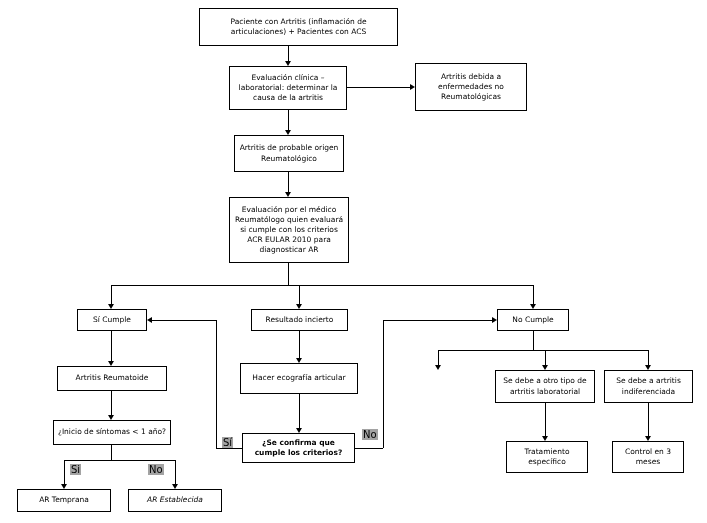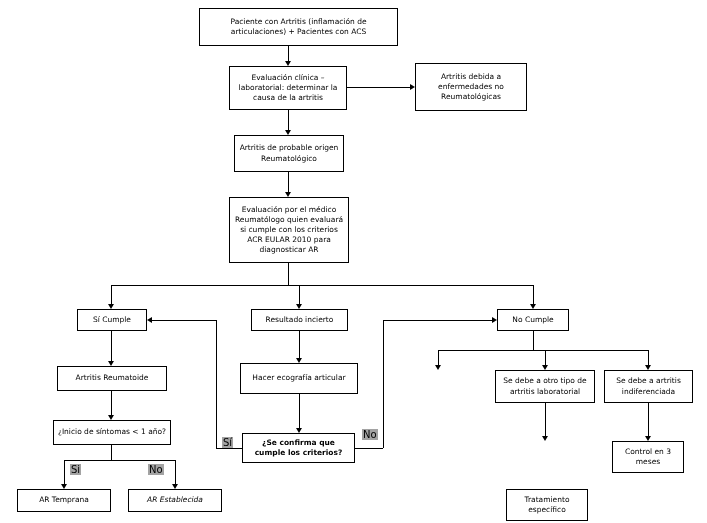--- a/index.html
+++ b/index.html
@@ -94,21 +94,21 @@
 
 
   <div class="node" style="left:495px; top:370px; width:100px; height:33px;">Se debe a otro tipo de artritis laboratorial</div>
 
   <div class="node" style="left:604px; top:370px; width:89px; height:33px;">Se debe a artritis indiferenciada</div>
 
   <div class="node" style="left:53px; top:420px; width:118px; height:25px;">¿Inicio de síntomas &lt; 1 año?</div>
 
   <div class="node" style="left:242px; top:433px; width:113px; height:30px;font-weight:bold;">¿Se confirma que cumple los criterios?</div>
 
-  <div class="node" style="left:506px; top:441px; width:82px; height:32px;margin-top:48px;">Tratamiento específico</div>
+  <div class="node" style="left:506px; top:441px; width:82px; height:32px;">Tratamiento específico</div>
 
   <div class="node" style="left:612px; top:441px; width:72px; height:32px;">Control en 3 meses</div>
 
   <div class="node" style="left:17px; top:489px; width:94px; height:23px;">AR Temprana</div>
 
   <div class="node" style="left:128px; top:489px; width:94px; height:23px;font-style:italic;">AR Establecida</div>
 
   <div class="edge v" style="left:288px; top:46px; height:15px;"></div>
   <div class="arrow down" style="left:284.5px; top:61px;"></div>
 

